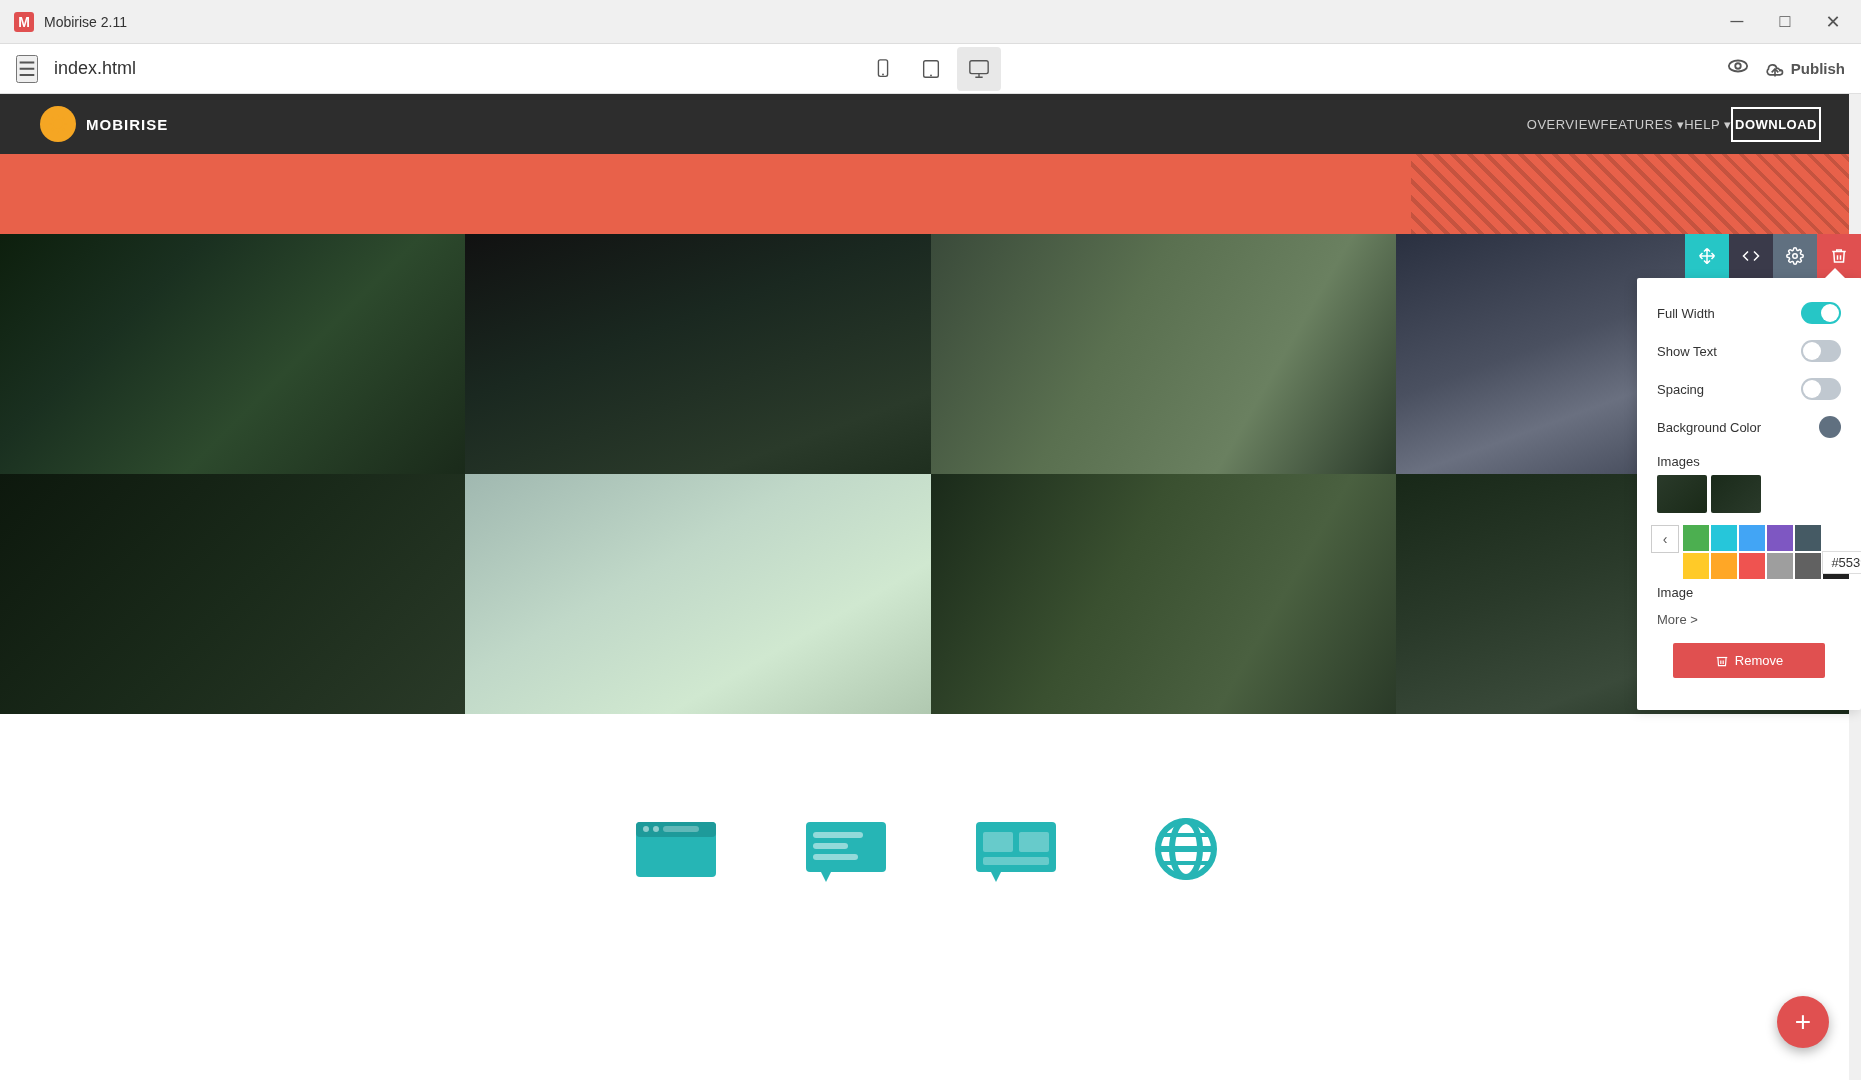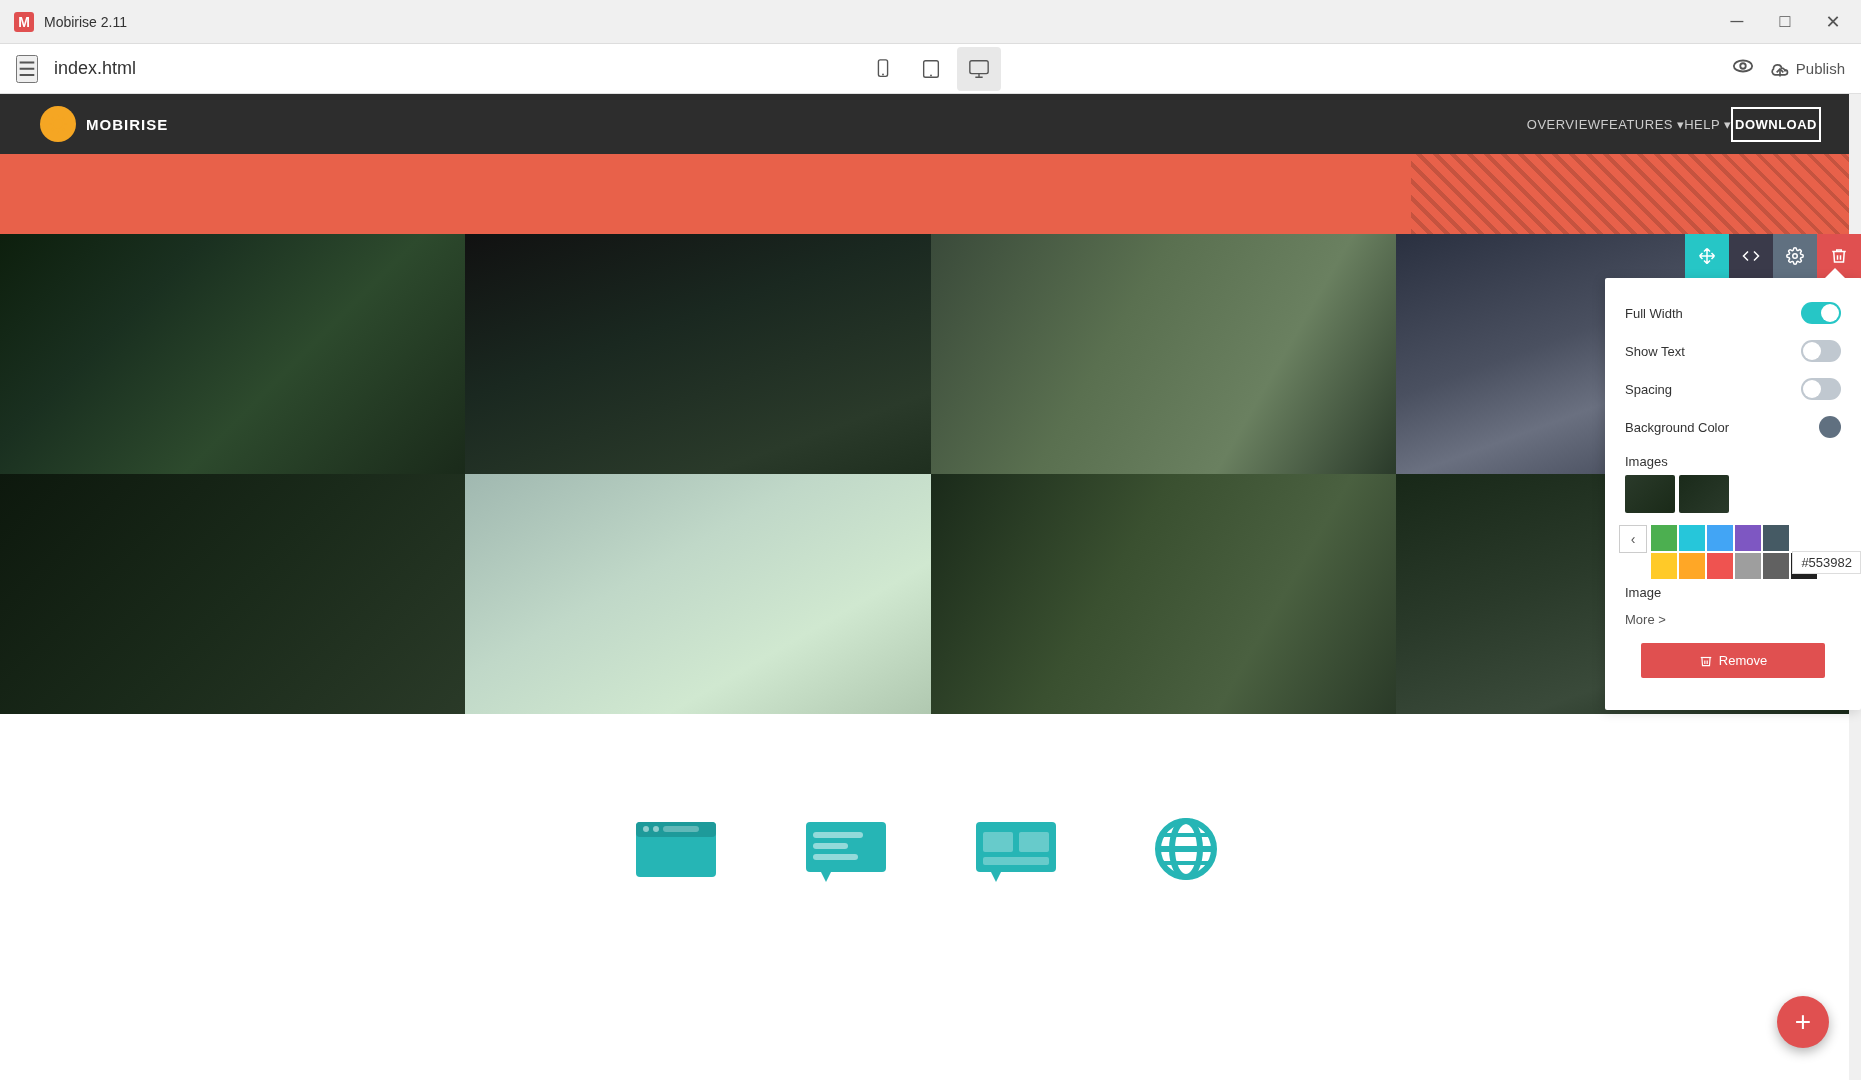--- a/index.html
+++ b/index.html
@@ -35,21 +35,21 @@
       cursor: pointer; display: flex; align-items: center; justify-content: center;
       border-radius: 4px; color: #555;
     }
     .device-btn.active { background: #e8e8e8; }
     .device-btn svg { width: 22px; height: 22px; }
     .toolbar-right { margin-left: auto; display: flex; align-items: center; gap: 16px; }
     .eye-btn { background: none; border: none; cursor: pointer; color: #555; font-size: 20px; }
     .publish-btn {
       display: flex; align-items: center; gap: 6px;
       background: none; border: none; cursor: pointer;
-      font-size: 15px; color: #555; font-weight: 400;
+      font-size: 15px; color: #555; font-weight: 700;
     }
 
     
     .site-nav {
       background: #2d2d2d;
       height: 60px;
       display: flex; align-items: center;
       padding: 0 40px;
     }
     .site-logo-wrap { display: flex; align-items: center; gap: 10px; }
@@ -126,21 +126,21 @@
     }
     .block-tool-btn.teal { background: #26c6c6; }
     .block-tool-btn.dark-code { background: #3a3a4a; }
     .block-tool-btn.gray-gear { background: #607080; }
     .block-tool-btn.red-trash { background: #e05050; }
 
     
     .settings-panel {
       position: absolute;
       top: 44px; right: 0;
-      width: 256px;
+      width: 224px;
       background: #fff;
       box-shadow: -2px 2px 12px rgba(0,0,0,0.15);
       border-radius: 2px;
       z-index: 200;
       padding: 16px 0 0 0;
     }
     .settings-row {
       display: flex; align-items: center;
       padding: 8px 20px;
       justify-content: space-between;

